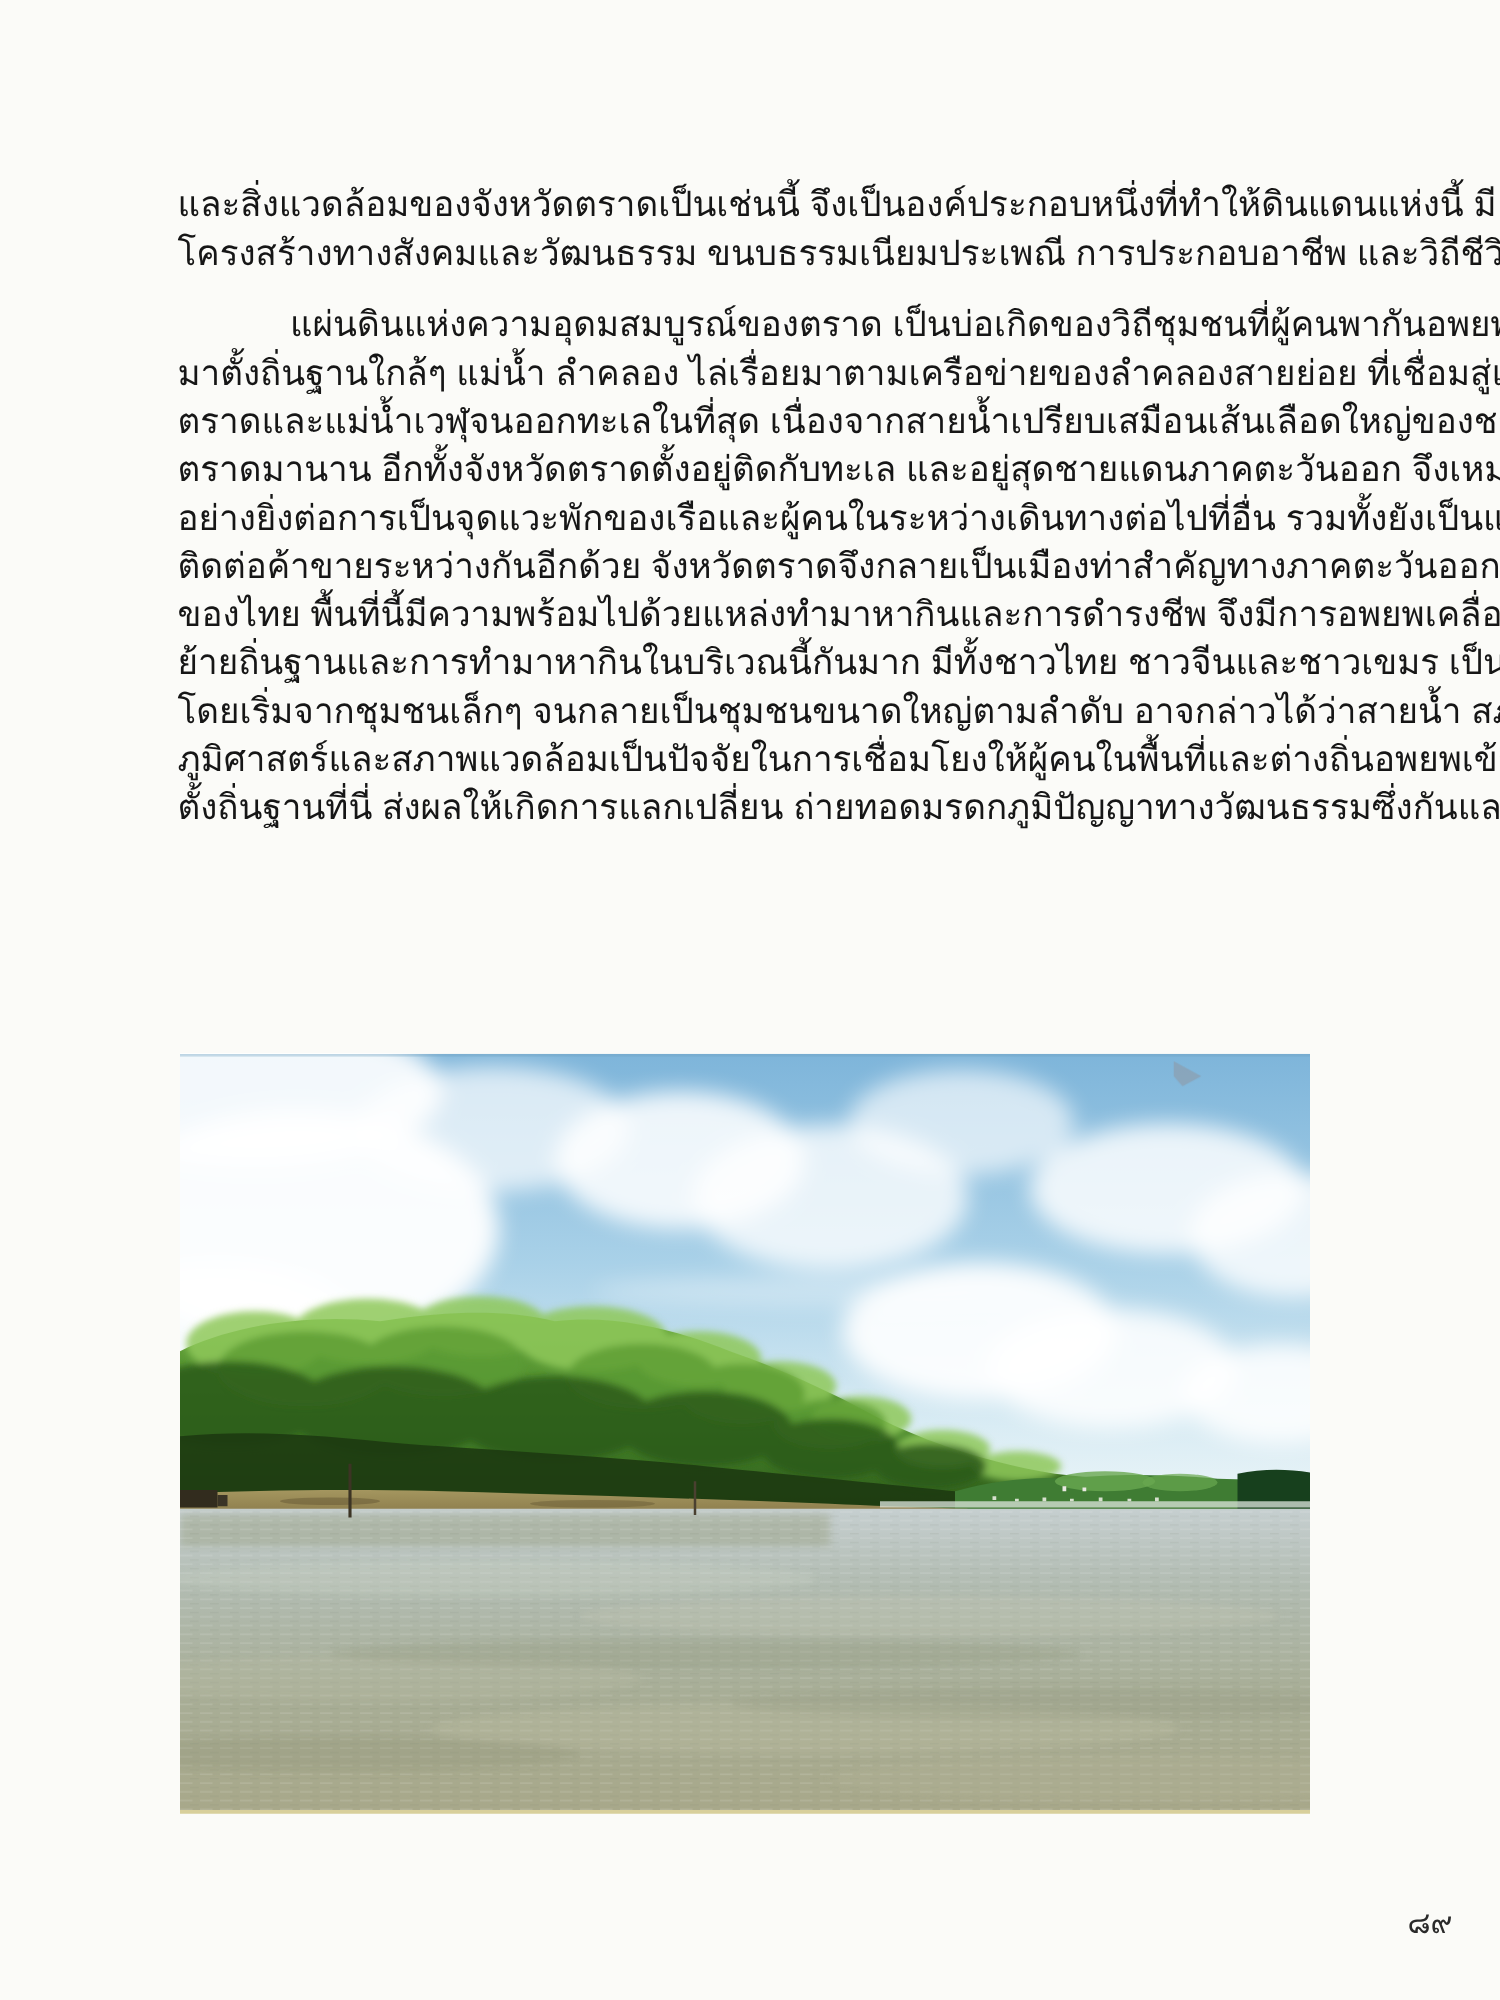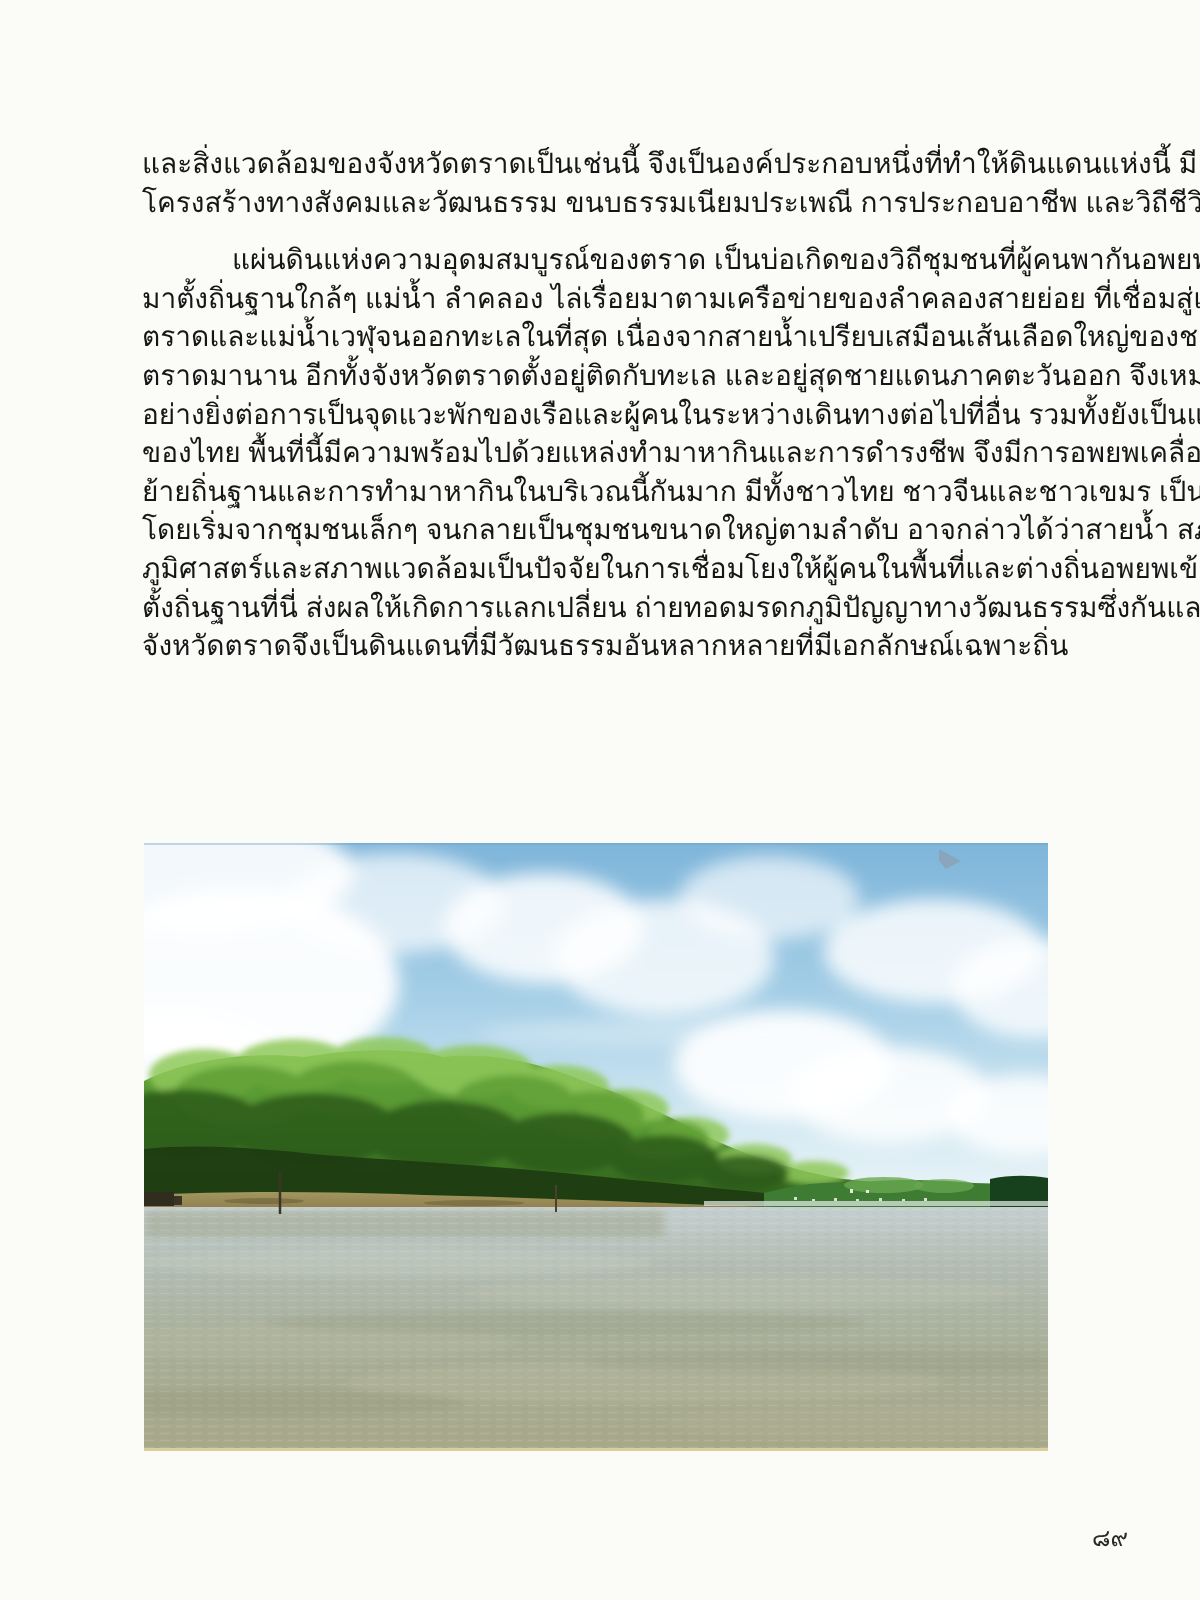--- a/index.html
+++ b/index.html
@@ -21,45 +21,45 @@
   .line{white-space:nowrap;height:38.6px;}
   .indent{padding-left:90px;}
   .photo{
     position:absolute;left:144px;top:843px;width:904px;height:605px;
     margin:0;border-bottom:3px solid #d8cf9b;
     box-shadow:0 0 0 1px rgba(180,200,210,.25) inset;
   }
   .photo svg{display:block;width:100%;height:100%;}
   .page-number{
     position:absolute;left:1092px;top:1518px;width:70px;
-    font-size:24px;text-align:left;color:#2a2a2a;
+    font-size:24px;text-align:right;color:#2a2a2a;
   }
 </style>
 </head>
 <body>
 
 <div class="page">
 
   <section class="text-block">
     <div class="para para-1">
       <div class="line">และสิ่งแวดล้อมของจังหวัดตราดเป็นเช่นนี้ จึงเป็นองค์ประกอบหนึ่งที่ทำให้ดินแดนแห่งนี้ มี</div>
       <div class="line">โครงสร้างทางสังคมและวัฒนธรรม ขนบธรรมเนียมประเพณี การประกอบอาชีพ และวิถีชีวิต</div>
     </div>
     <div class="para para-2">
       <div class="line indent">แผ่นดินแห่งความอุดมสมบูรณ์ของตราด เป็นบ่อเกิดของวิถีชุมชนที่ผู้คนพากันอพยพ</div>
       <div class="line">มาตั้งถิ่นฐานใกล้ๆ แม่น้ำ ลำคลอง ไล่เรื่อยมาตามเครือข่ายของลำคลองสายย่อย ที่เชื่อมสู่แม่น้ำ</div>
       <div class="line">ตราดและแม่น้ำเวฬุจนออกทะเลในที่สุด เนื่องจากสายน้ำเปรียบเสมือนเส้นเลือดใหญ่ของชาว</div>
       <div class="line">ตราดมานาน อีกทั้งจังหวัดตราดตั้งอยู่ติดกับทะเล และอยู่สุดชายแดนภาคตะวันออก จึงเหมาะ</div>
       <div class="line">อย่างยิ่งต่อการเป็นจุดแวะพักของเรือและผู้คนในระหว่างเดินทางต่อไปที่อื่น รวมทั้งยังเป็นแหล่ง</div>
+      <div class="line">ติดต่อค้าขายระหว่างกันอีกด้วย จังหวัดตราดจึงกลายเป็นเมืองท่าสำคัญทางภาคตะวันออก</div>
       <div class="line">ของไทย พื้นที่นี้มีความพร้อมไปด้วยแหล่งทำมาหากินและการดำรงชีพ จึงมีการอพยพเคลื่อน</div>
       <div class="line">ย้ายถิ่นฐานและการทำมาหากินในบริเวณนี้กันมาก มีทั้งชาวไทย ชาวจีนและชาวเขมร เป็นต้น</div>
       <div class="line">โดยเริ่มจากชุมชนเล็กๆ จนกลายเป็นชุมชนขนาดใหญ่ตามลำดับ อาจกล่าวได้ว่าสายน้ำ สภาพ</div>
       <div class="line">ภูมิศาสตร์และสภาพแวดล้อมเป็นปัจจัยในการเชื่อมโยงให้ผู้คนในพื้นที่และต่างถิ่นอพยพเข้ามา</div>
       <div class="line">ตั้งถิ่นฐานที่นี่ ส่งผลให้เกิดการแลกเปลี่ยน ถ่ายทอดมรดกภูมิปัญญาทางวัฒนธรรมซึ่งกันและกัน</div>
-      <div class="line">จังหวัดตราดจึงเป็นดินแดนที่มีวัฒนธรรมอันหลากหลายที่มีเอกลักษณ์เฉพาะถิ่น</div>
     </div>
   </section>
 
   <figure class="photo" aria-label="แม่น้ำตราดและป่าชายเลนริมฝั่ง ท้องฟ้าสีฟ้ามีเมฆขาว (river with mangrove forest, mud bank and cloudy blue sky)">
     <svg viewBox="0 0 904 605" preserveAspectRatio="none">
       <defs>
         <linearGradient id="skyGrad" x1="0" y1="0" x2="0" y2="1">
           <stop offset="0" stop-color="#7eb5da"></stop>
           <stop offset="0.45" stop-color="#a9d1e8"></stop>
           <stop offset="0.8" stop-color="#d9ecf4"></stop>

